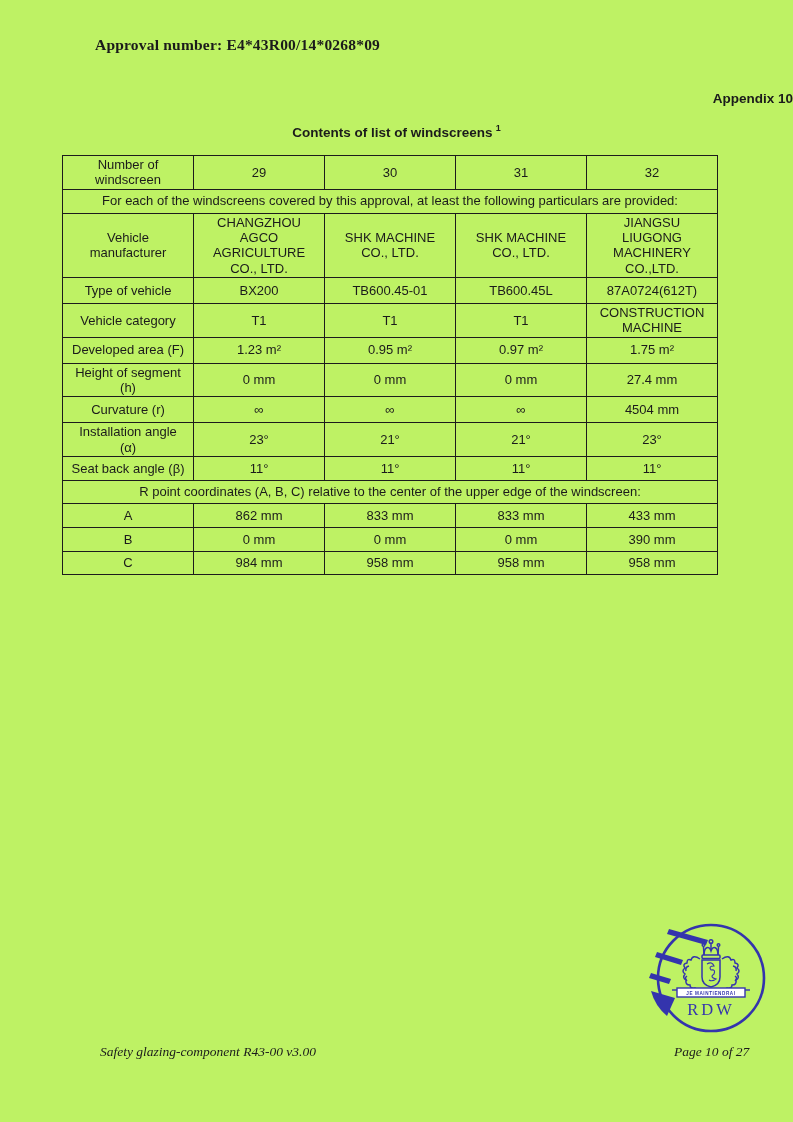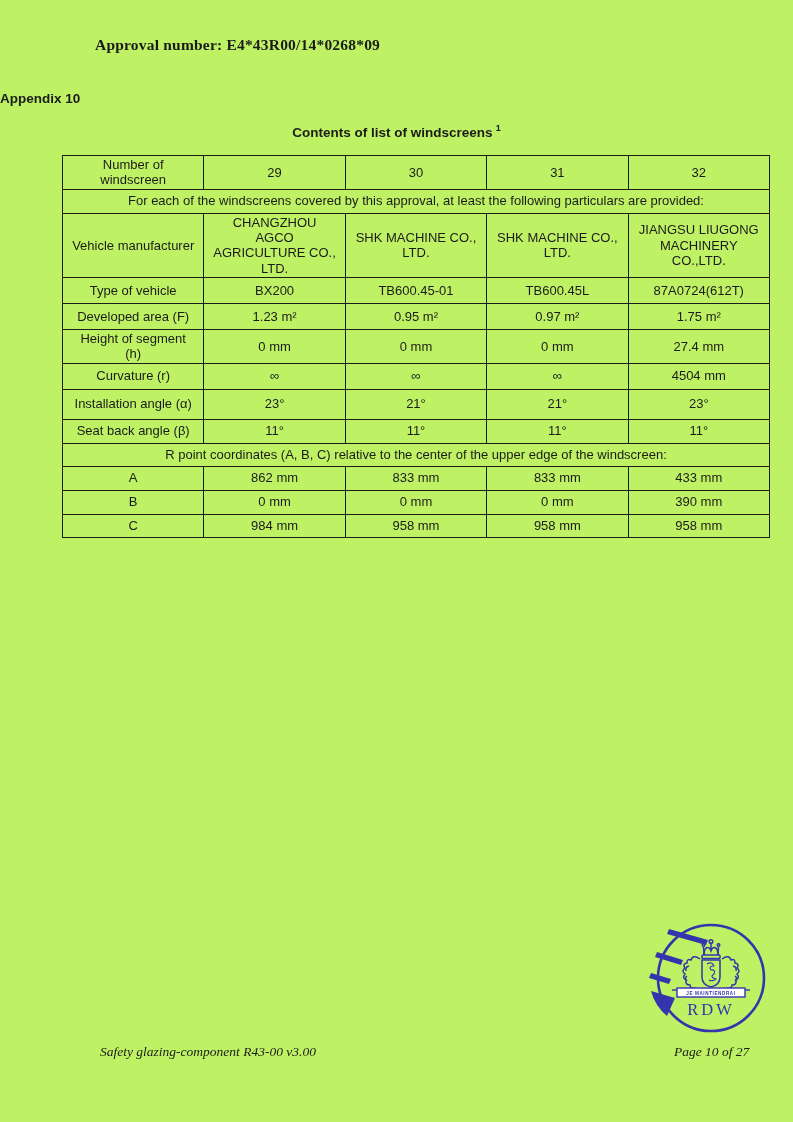--- a/index.html
+++ b/index.html
@@ -13,30 +13,30 @@
     color: var(--ink);
     overflow: hidden;
   }
   .approval {
     position: absolute; left: 95px; top: 36px;
     font-family: "Liberation Serif", serif;
     font-weight: bold; font-size: 15.5px; letter-spacing: .2px;
   }
   .title-appendix {
     position: absolute; left: 0; top: 91px; width: 100%;
-    text-align: left; font-weight: bold; font-size: 13.5px;
+    text-align: right; font-weight: bold; font-size: 13.5px;
   }
   .title-subtitle {
     position: absolute; left: 0; top: 123px; width: 100%;
     text-align: center; font-weight: bold; font-size: 13.5px;
   }
   .title-subtitle sup { font-size: 9px; margin-left: 3px; }
 
   table.ws {
-    position: absolute; left: 62px; top: 155px; width: 708px;
+    position: absolute; left: 62px; top: 155px; width: 656px;
     border-collapse: collapse; table-layout: fixed;
     font-size: 13px; color: var(--ink);
   }
   table.ws col { width: 20%; }
   table.ws td {
     border: 1px solid #1c1c1c;
     text-align: center; vertical-align: middle;
     padding: 1px 8px; line-height: 1.18;
   }
   table.ws td.note {
@@ -94,20 +94,27 @@
         <td>SHK MACHINE CO., LTD.</td>
         <td>SHK MACHINE CO., LTD.</td>
         <td>JIANGSU LIUGONG MACHINERY CO.,LTD.</td>
       </tr>
       <tr class="h26">
         <td>Type of vehicle</td>
         <td>BX200</td>
         <td>TB600.45-01</td>
         <td>TB600.45L</td>
         <td>87A0724(612T)</td>
+      </tr>
+      <tr class="h28">
+        <td>Vehicle category</td>
+        <td>T1</td>
+        <td>T1</td>
+        <td>T1</td>
+        <td>CONSTRUCTION MACHINE</td>
       </tr>
       <tr class="h26">
         <td>Developed area (F)</td>
         <td>1.23 m²</td>
         <td>0.95 m²</td>
         <td>0.97 m²</td>
         <td>1.75 m²</td>
       </tr>
       <tr class="h29">
         <td>Height of segment (h)</td>

